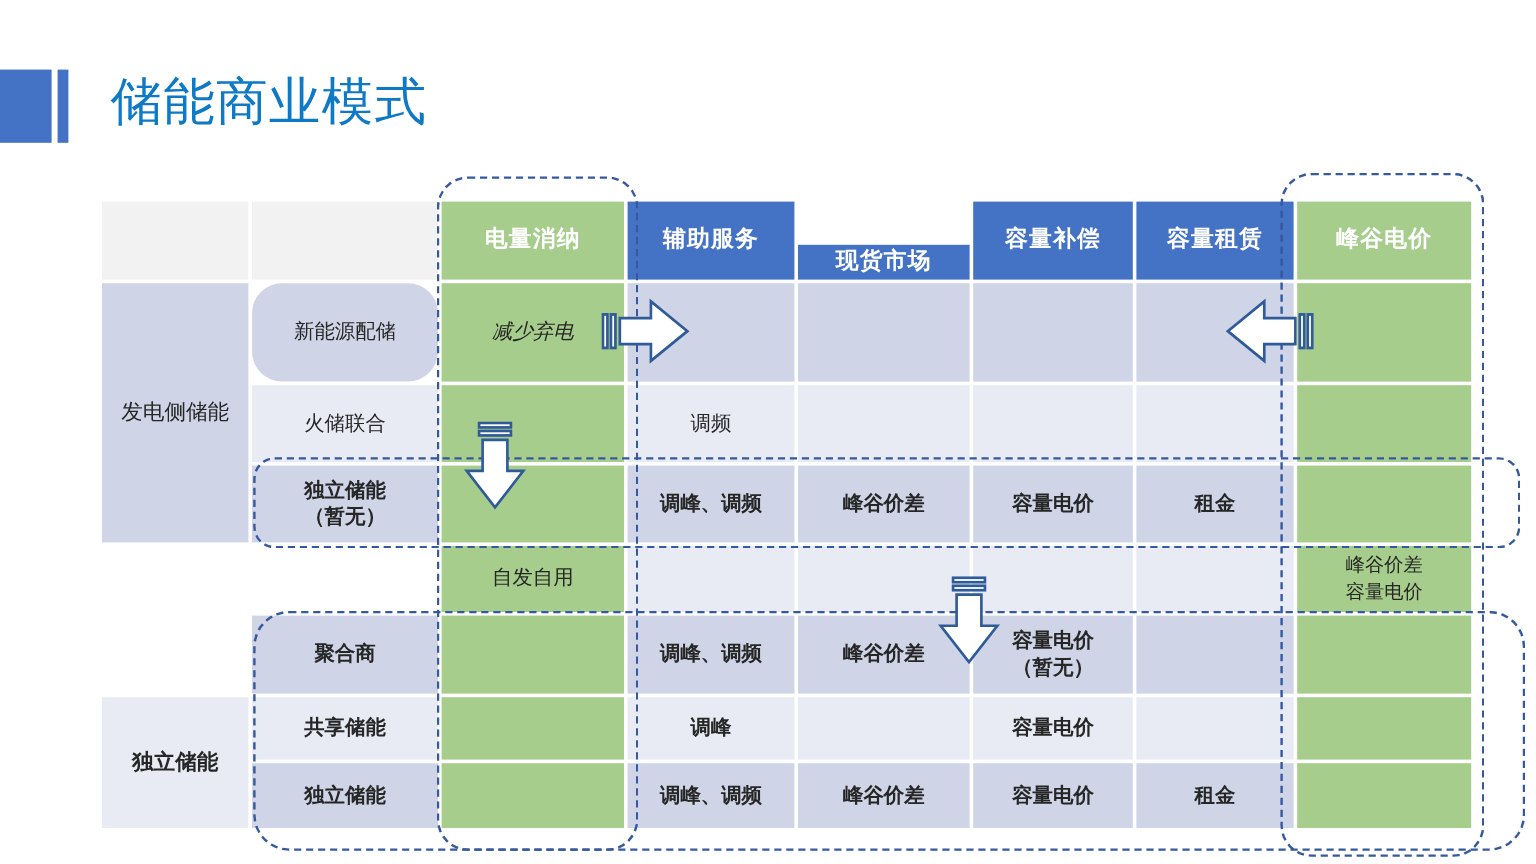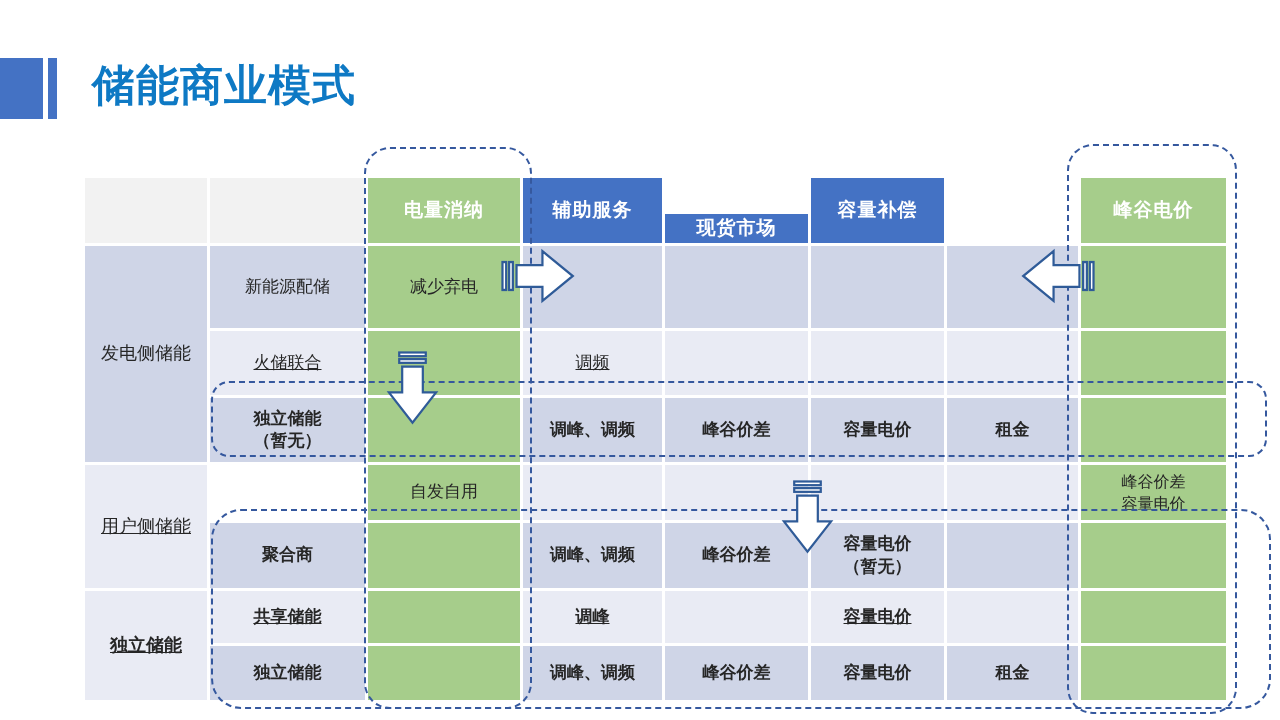--- a/index.html
+++ b/index.html
@@ -5,42 +5,42 @@
   html,body{margin:0;padding:0;background:#fff;}
   .slide{
     position:relative;width:1280px;height:720px;background:#ffffff;overflow:hidden;
     font-family:"Liberation Sans",sans-serif;color:var(--text,#262626);
   }
   
   .accent-sq{position:absolute;left:0;top:58px;width:43px;height:61px;background:var(--accent-blue);}
   .accent-bar{position:absolute;left:48px;top:58px;width:9px;height:61px;background:var(--accent-blue);}
   .title{
     position:absolute;left:92px;top:50px;margin:0;
-    font-size:43px;font-weight:700;color:var(--title-blue);letter-spacing:1px;line-height:70px;
+    font-size:43px;font-weight:400;color:var(--title-blue);letter-spacing:1px;line-height:70px;
   }
   
   .table-grid{
-    position:absolute;left:85px;top:178px;
+    position:absolute;left:85px;top:168px;
     display:grid;
     grid-template-columns:122px 155px 152px 139px 143px 133px 131px 145px;
     grid-template-rows:65px 82px 64px 64px 55px 65px 52px 54px;
     gap:3px;
   }
   .cell{
     display:flex;align-items:center;justify-content:center;text-align:center;
     font-size:17px;line-height:1.3;white-space:pre-line;
   }
   .cell.bold{font-weight:700;}
   .th{color:#ffffff;font-weight:700;font-size:19px;letter-spacing:1px;}
   .th-gray{background:var(--header-gray);}
   .th-blue{background:var(--header-blue);}
   .th-green{background:var(--green);}
   .green-cell{background:var(--green);}
   .band-dark{background:var(--band-dark);}
-  .band-light{background:var(--band-light);text-decoration:underline;}
+  .band-light{background:var(--band-light);}
   .group{font-size:18px;}
   .small-text{font-size:16px;line-height:1.35;}
   
   .dash{position:absolute;border:2px dashed var(--dash-blue);pointer-events:none;background:transparent;}
   .dash-a{left:364px;top:147px;width:164px;height:558px;border-radius:26px;}
   .dash-b{left:1067px;top:144px;width:166px;height:566px;border-radius:26px;}
   .dash-c{left:211px;top:381px;width:1052px;height:72px;border-radius:18px;}
   .dash-d{left:211px;top:509px;width:1056px;height:196px;border-radius:30px;}
   
   .arrow{position:absolute;pointer-events:none;}
@@ -60,26 +60,26 @@
   <div class="accent-bar"></div>
   <h1 class="title">储能商业模式</h1>
 
   <div class="table-grid">
       <div class="cell th th-gray" style="grid-area: 1 / 1;"></div>
       <div class="cell th th-gray" style="grid-area: 1 / 2;"></div>
       <div class="cell th th-green" style="grid-area: 1 / 3;">电量消纳</div>
       <div class="cell th th-blue" style="grid-area: 1 / 4;">辅助服务</div>
       <div class="cell th th-blue" style="grid-area: 1 / 5; margin-top: 36px;">现货市场</div>
       <div class="cell th th-blue" style="grid-area: 1 / 6;">容量补偿</div>
+      <div class="cell th th-blue" style="grid-area: 1 / 7;">容量租赁</div>
       <div class="cell group band-dark" style="grid-area: 2 / 1 / span 3;">发电侧储能</div>
       <div class="cell th th-green" style="grid-area: 1 / 8;">峰谷电价</div>
-      <div class="cell group band-light" style="grid-area: 5 / 1 / span 2;">用户侧储能</div>
       <div class="cell group band-light bold" style="grid-area: 7 / 1 / span 2;">独立储能</div>
-      <div class="cell band-dark" style="grid-area: 2 / 2;">新能源配储</div>
-      <div class="cell green-cell" style="grid-area: 2 / 3;">减少弃电</div>
+      <div class="cell band-dark" style="grid-area: 2 / 2; border-radius: 25px;">新能源配储</div>
+      <div class="cell green-cell" style="grid-area: 2 / 3; font-style: italic;">减少弃电</div>
       <div class="cell band-dark" style="grid-area: 2 / 4;"></div>
       <div class="cell band-dark" style="grid-area: 2 / 5;"></div>
       <div class="cell band-dark" style="grid-area: 2 / 6;"></div>
       <div class="cell band-dark" style="grid-area: 2 / 7;"></div>
       <div class="cell green-cell" style="grid-area: 2 / 8;"></div>
       <div class="cell band-light" style="grid-area: 3 / 2;">火储联合</div>
       <div class="cell green-cell" style="grid-area: 3 / 3;"></div>
       <div class="cell band-light" style="grid-area: 3 / 4;">调频</div>
       <div class="cell band-light" style="grid-area: 3 / 5;"></div>
       <div class="cell band-light" style="grid-area: 3 / 6;"></div>

